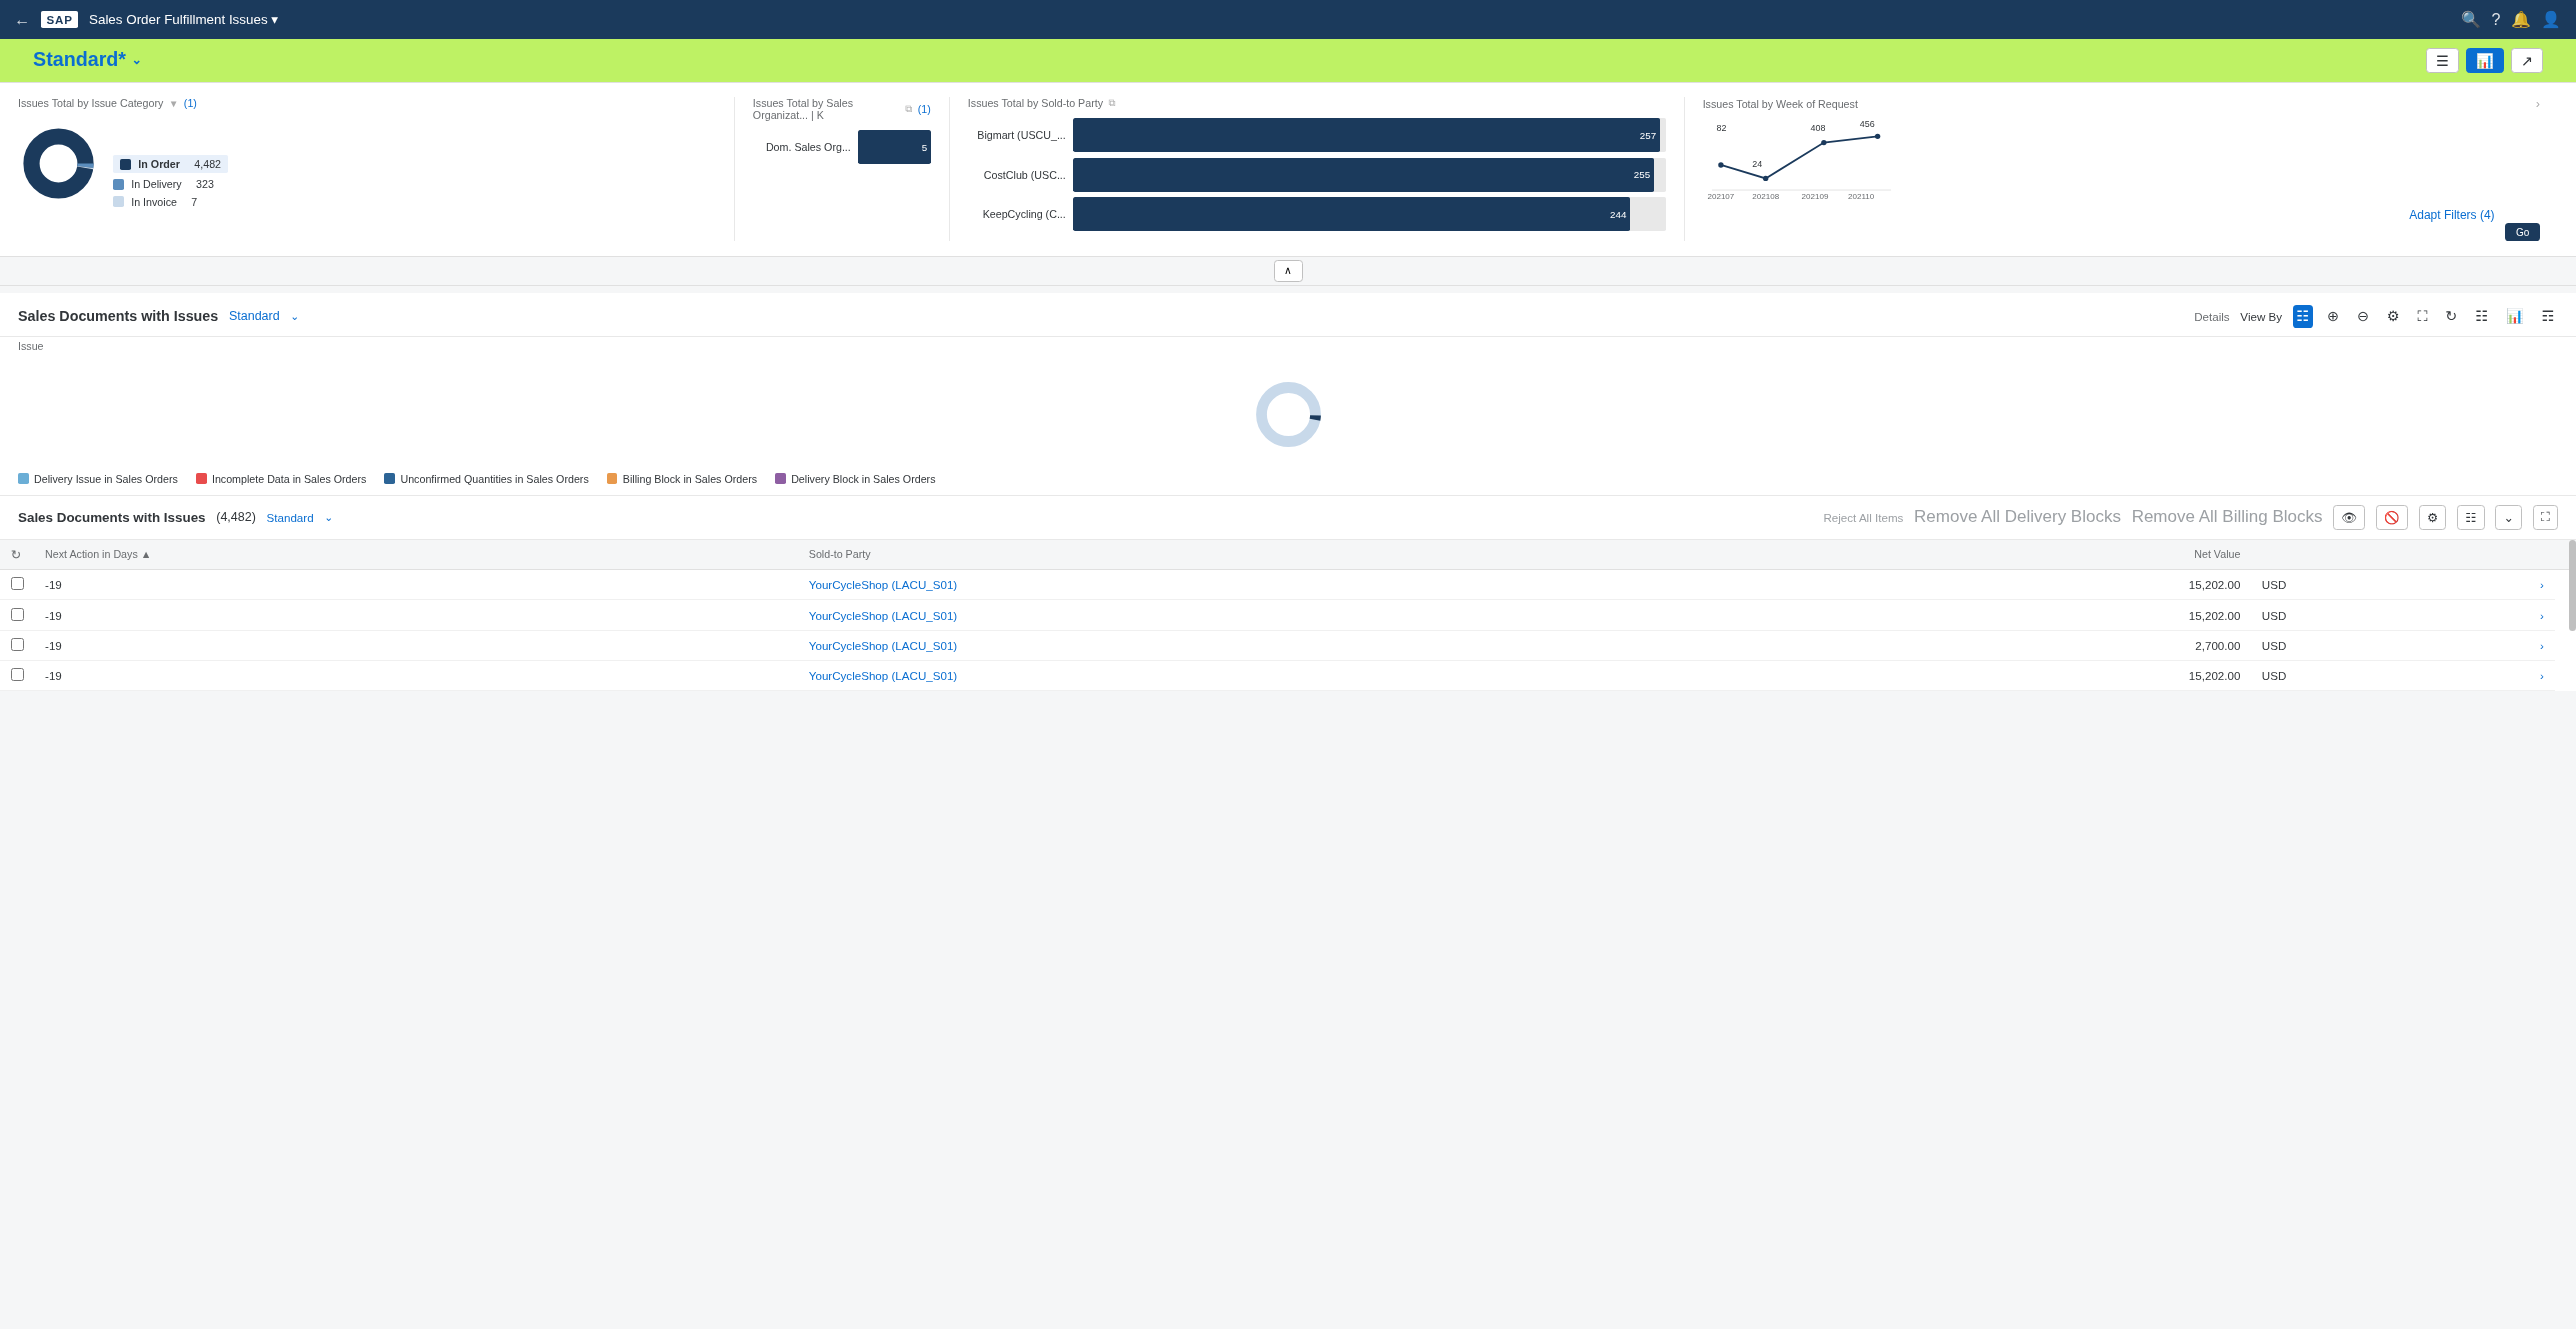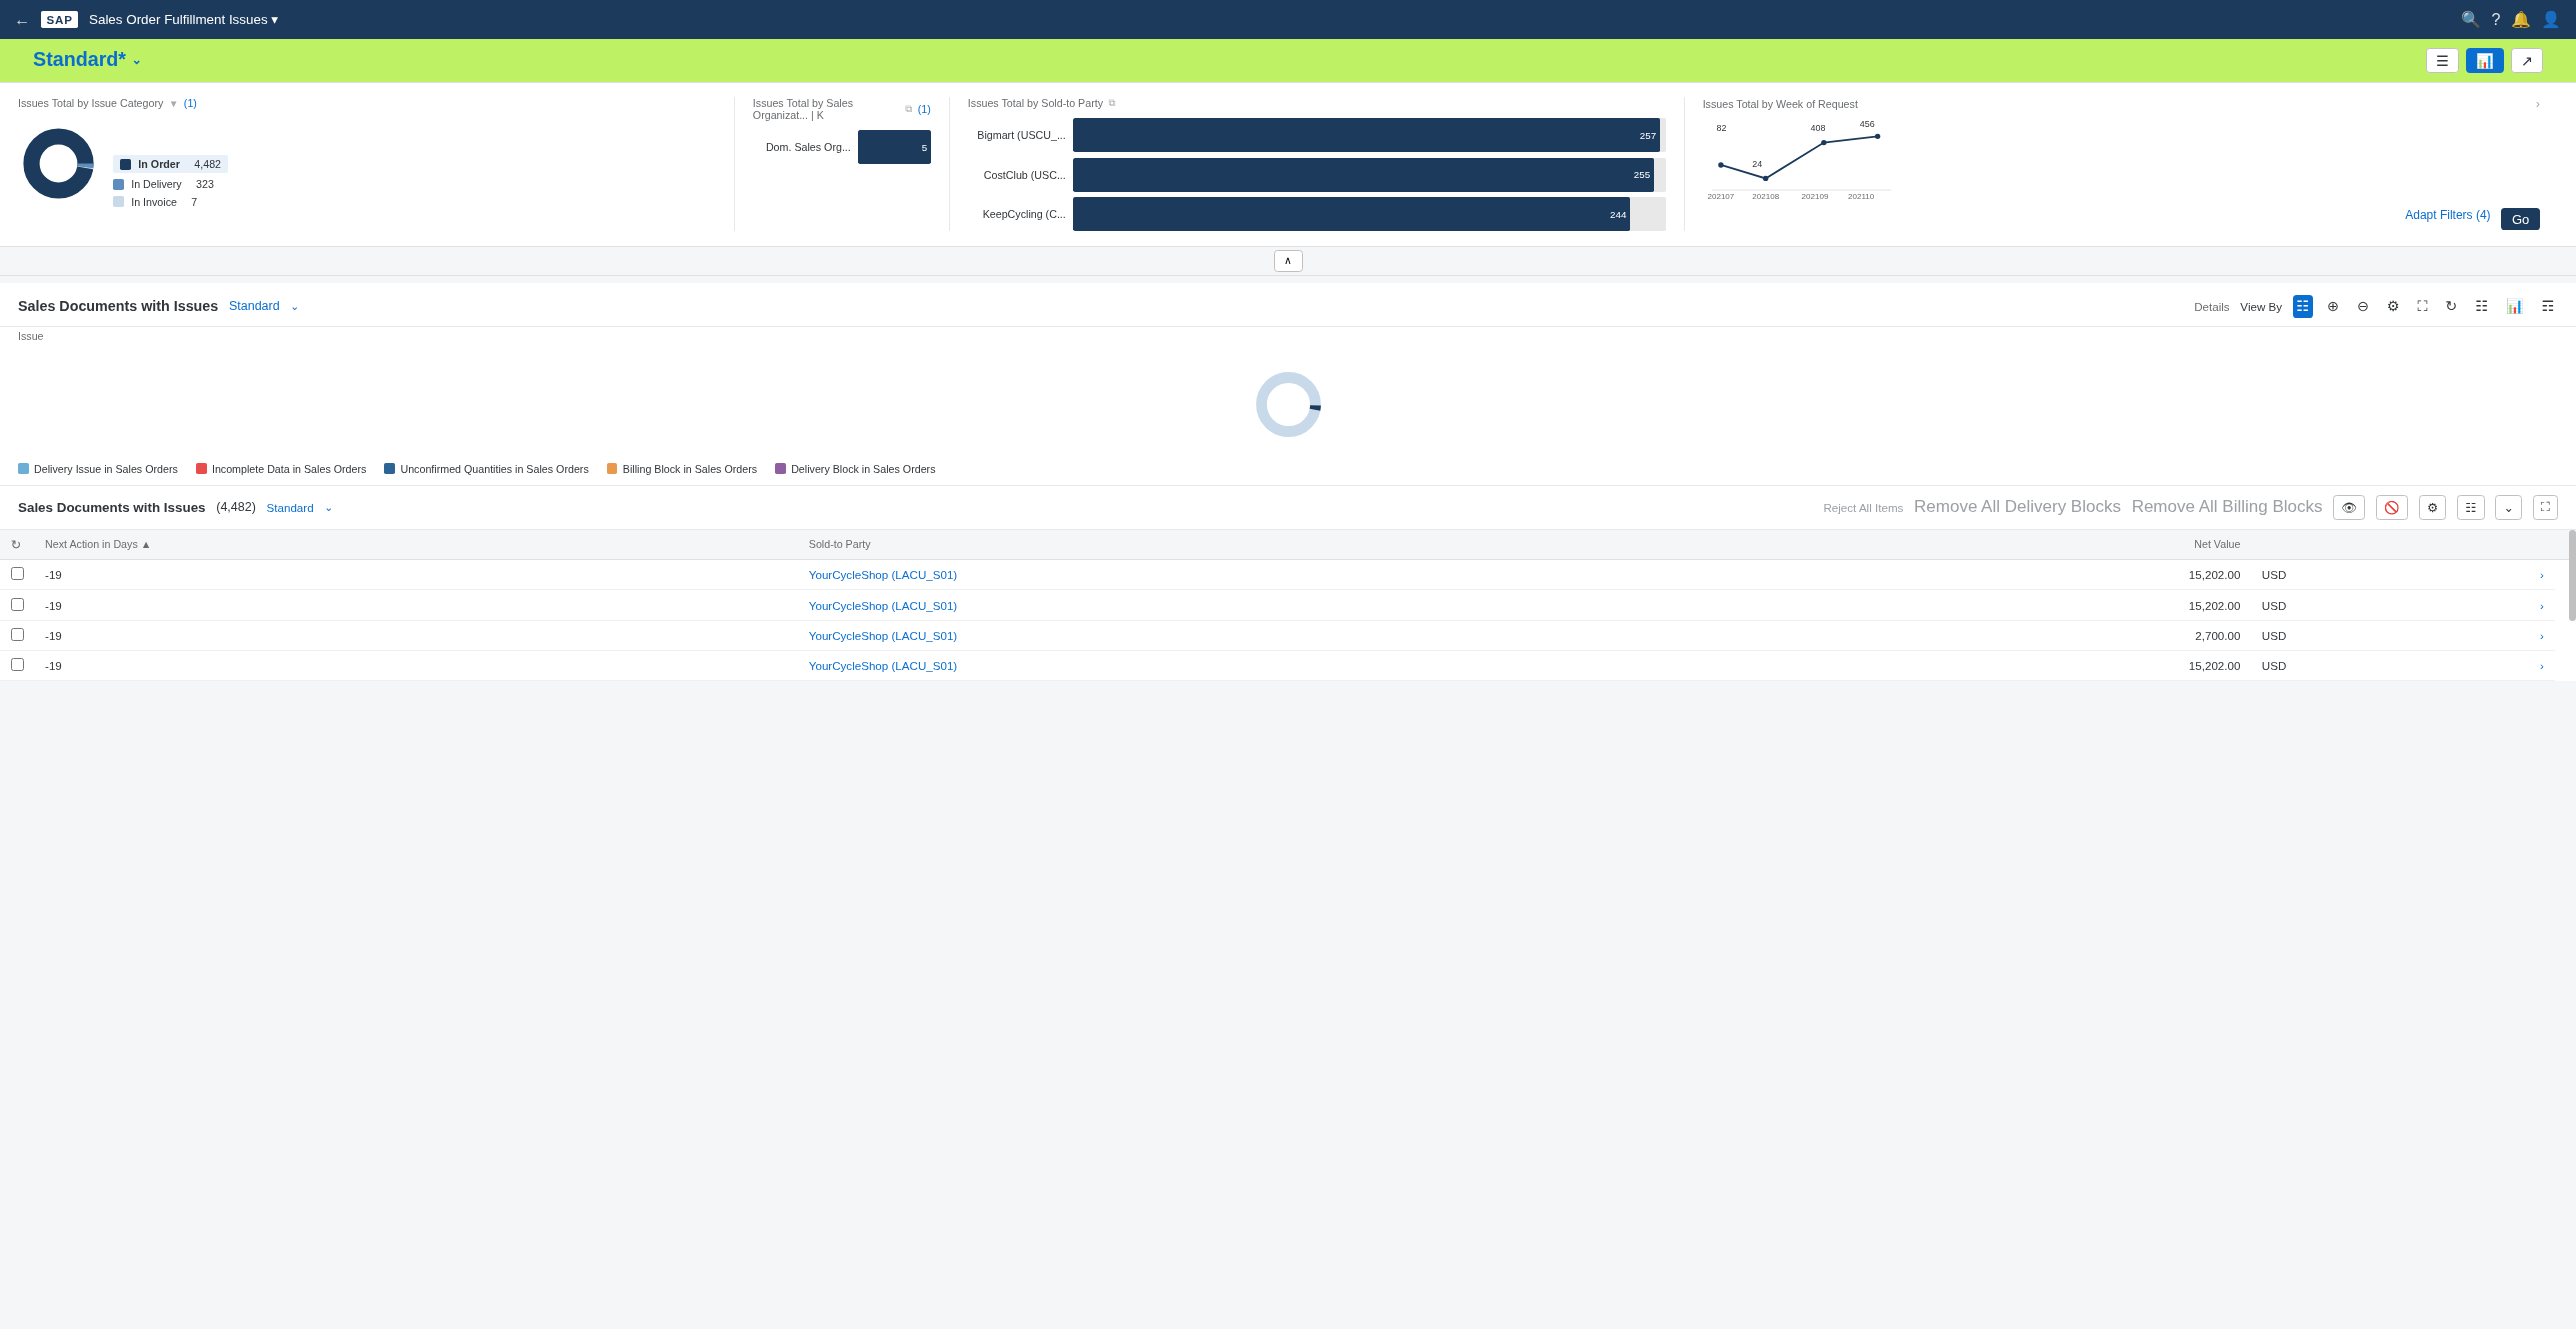--- a/index.html
+++ b/index.html
@@ -353,21 +353,21 @@
         <line x1="10" y1="78" x2="210" y2="78" stroke="#e0e0e0" stroke-width="1"></line>
 
         <text x="5" y="88" font-size="9" fill="#6a6d70">202107</text>
         <text x="55" y="88" font-size="9" fill="#6a6d70">202108</text>
         <text x="110" y="88" font-size="9" fill="#6a6d70">202109</text>
         <text x="162" y="88" font-size="9" fill="#6a6d70">202110</text>
       </svg>
     </div>
     <div style="display:flex; justify-content:flex-end; gap:10.7px; margin-top:3.6px;">
       <span style="color:#0a6ed1; font-size:12px; cursor:pointer;">Adapt Filters (4)</span>
-      <button style="background:#1b3a5c; color:#fff; border:none; border-radius:3.6px; padding:3.6px 10.7px; font-size:13px; cursor:pointer;">Go</button>
+      <button style="background:#1b3a5c; color:#fff; border:none; border-radius:3.6px; padding:3.6px 10.7px; font-size:10px; cursor:pointer;margin-top:15px;">Go</button>
     </div>
   </div>
 </div>
 
 <div class="collapse-bar">
   <button class="collapse-btn">∧</button>
 </div>
 
 <div class="table-section">
   <div class="table-section-header">

